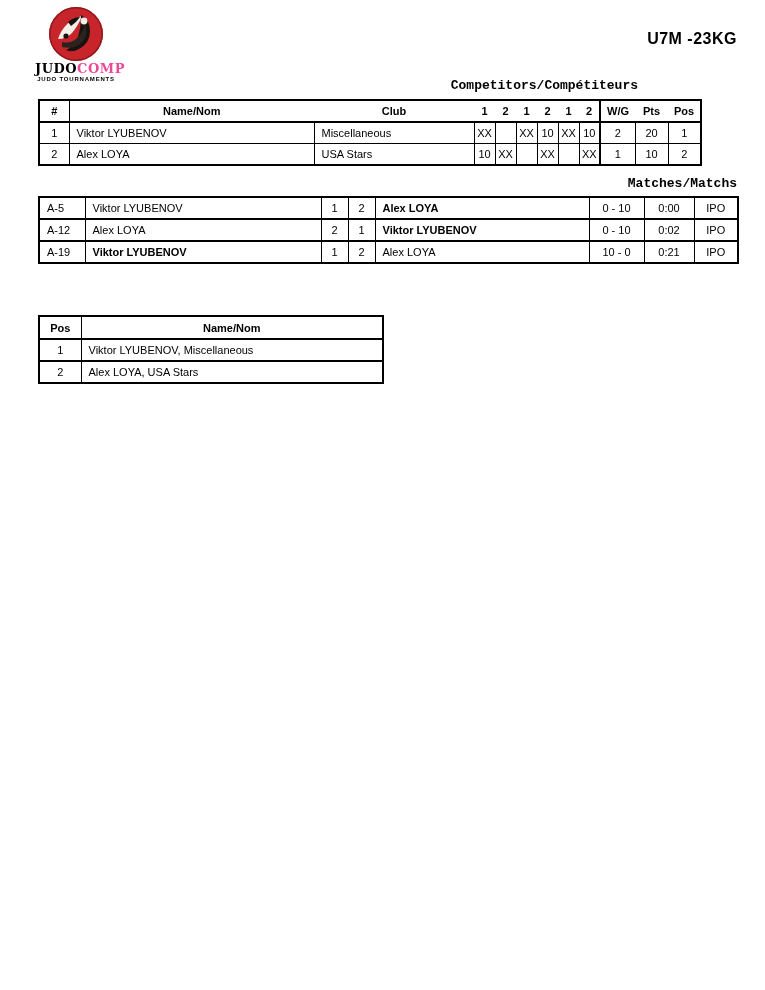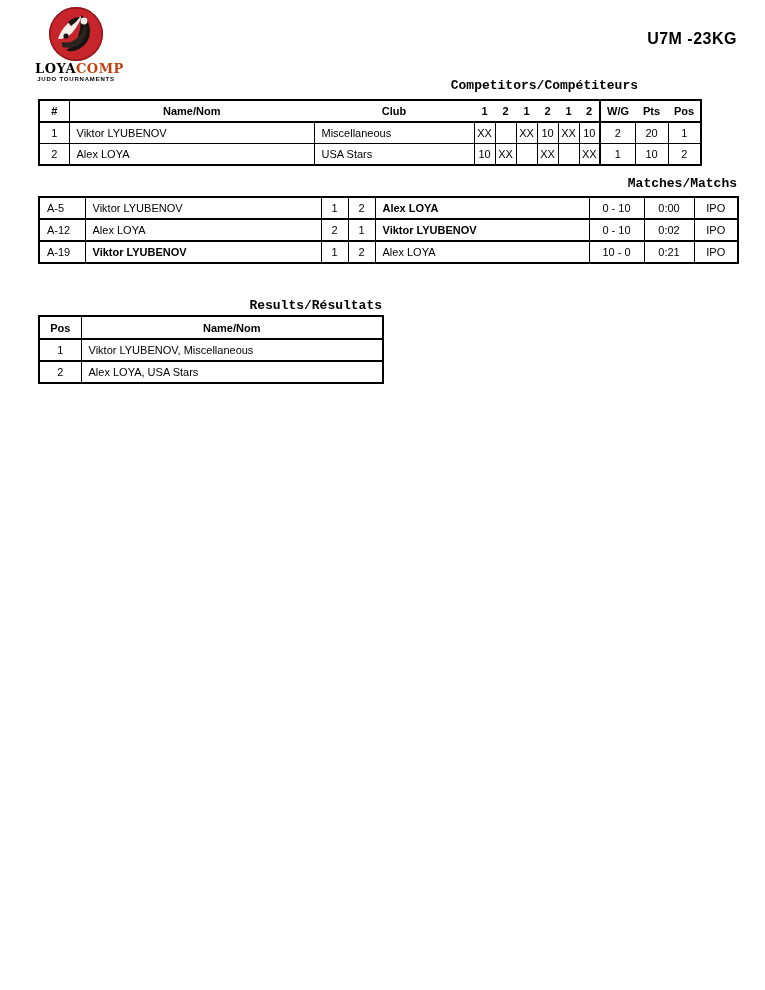--- a/index.html
+++ b/index.html
@@ -10,21 +10,21 @@
     background: #ffffff;
     font-family: "Liberation Sans", "DejaVu Sans", sans-serif;
     color: #000;
     overflow: hidden;
   }
 
   
   .logo { position: absolute; left: 35px; top: 6px; width: 82px; text-align: center; }
   .logo-emblem { display: block; margin: 0 auto; }
   .logo-word { font-family: "DejaVu Serif", "Liberation Serif", serif; font-weight: bold; font-size: 13px; letter-spacing: 0.5px; line-height: 13px; white-space: nowrap; }
-  .logo-word .red { color: #c2410c; }
+  .logo-word .red { color: #ec4899; }
   .logo-tagline { font-size: 6px; font-weight: bold; letter-spacing: 0.8px; margin-top: 1px; white-space: nowrap; }
 
   
   .page-title {
     position: absolute; top: 30px; right: 28px; left: 380px;
     text-align: right; font-size: 16px; font-weight: bold; letter-spacing: 0.5px;
   }
 
   
   .section-heading { position: absolute; text-align: right; font-size: 13px; font-weight: bold; font-family: Liberation Mono, monospace; }
@@ -64,21 +64,21 @@
       <circle cx="28" cy="28" r="27" fill="#c8242b"></circle>
       <circle cx="28" cy="28" r="26.2" fill="none" stroke="#8e181d" stroke-width="1.4"></circle>
 
       <path d="M10 33 Q16 15 34 10 Q30 20 24 27 Q18 33 10 33 Z" fill="#f3efe8"></path>
       <path d="M33 9 q9 5 9 16 q0 12 -11 18 q-7 4 -13 1 q9 -4 12 -13 q3 -10 3 -22 Z" fill="#161311"></path>
       <path d="M14 36 q8 2 14 -3 q7 -6 9 -15 q4 9 -2 17 q-7 9 -21 6 Z" fill="#2a2320"></path>
       <path d="M20 16 q6 -5 12 -5 q-4 6 -9 9 Z" fill="#161311"></path>
       <circle cx="36" cy="15" r="3.4" fill="#f3efe8"></circle>
       <circle cx="18" cy="30" r="2.6" fill="#161311"></circle>
     </svg>
-    <div class="logo-word"><span>LOYA</span><span class="red">COMP</span></div>
+    <div class="logo-word"><span>JUDO</span><span class="red">COMP</span></div>
     <div class="logo-tagline">JUDO TOURNAMENTS</div>
   </div>
 
   <div class="page-title">U7M -23KG</div>
 
   <div class="section-heading" id="competitors-heading">Competitors/Compétiteurs</div>
 
   <table class="sheet" id="competitors-table">
     <colgroup>
       <col style="width:30px">
@@ -180,21 +180,20 @@
       <td>1</td>
       <td>2</td>
       <td class="tl">Alex LOYA</td>
       <td>10 - 0</td>
       <td>0:21</td>
       <td>IPO</td>
     </tr>
   </tbody>
     </table>
 
-  <div class="section-heading" id="results-heading">Results/Résultats</div>
 
   <table class="sheet" id="results-table">
     <colgroup>
       <col style="width:42px">
         <col style="width:302px">
     </colgroup>
     <tbody>
         <tr>
       <th class="sepR">Pos</th>
       <th>Name/Nom</th>

